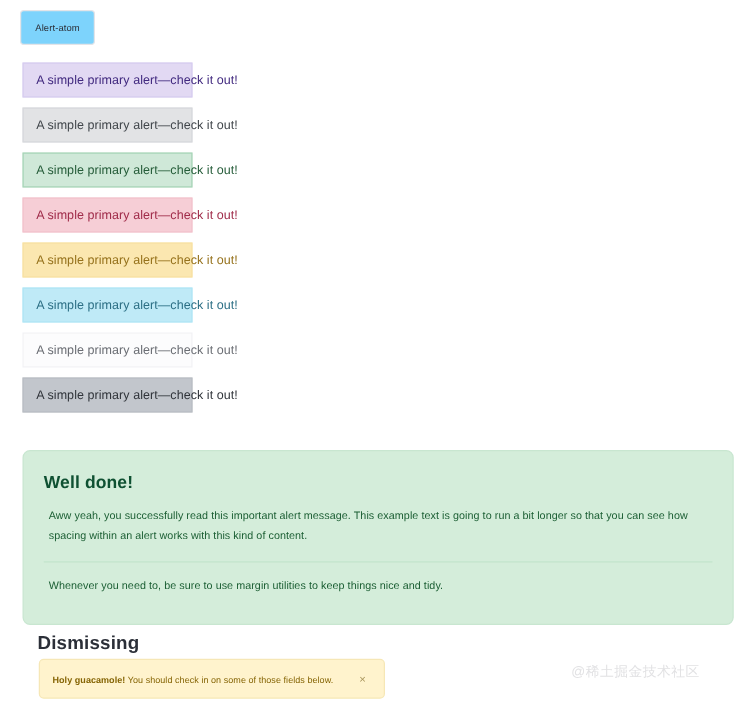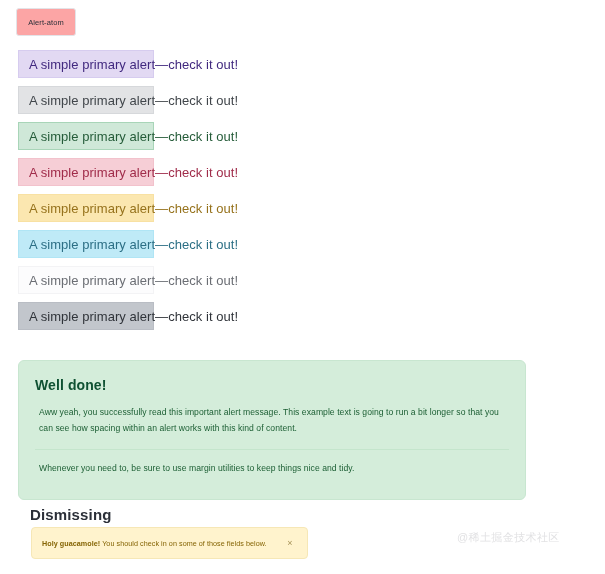--- a/index.html
+++ b/index.html
@@ -20,21 +20,21 @@
 
   
   .title-chip {
     position: absolute;
     left: 16px;
     top: 8px;
     width: 60px;
     height: 28px;
     border: 1px solid #e3e4e8;
     border-radius: 3px;
-    background: #fca5a5;
+    background: #7dd3fc;
     display: flex;
     align-items: center;
     justify-content: center;
     font-size: 7.5px;
     color: #2b2f38;
     letter-spacing: .1px;
   }
 
   
   .alert-stack {
@@ -42,33 +42,33 @@
     left: 18px;
     top: 50px;
     width: 136px;
   }
   .alert-sm {
     height: 28px;
     border-radius: 0;
     display: flex;
     align-items: center;
     padding: 0 10px;
-    font-size: 13px;
+    font-size: 10px;
     letter-spacing: .05px;
     margin-bottom: 8px;
     border: 1px solid transparent;
     white-space: nowrap;
   }
 
   
   .alert-success-lg {
     position: absolute;
     left: 18px;
     top: 360px;
-    width: 508px;
+    width: 569px;
     background: #d4edda;
     border: 1px solid #c8e6d0;
     border-radius: 6px;
     padding: 16px 16px 18px 16px;
     color: #155724;
   }
   .alert-heading {
     font-size: 14px;
     font-weight: bold;
     color: #0f5132;

